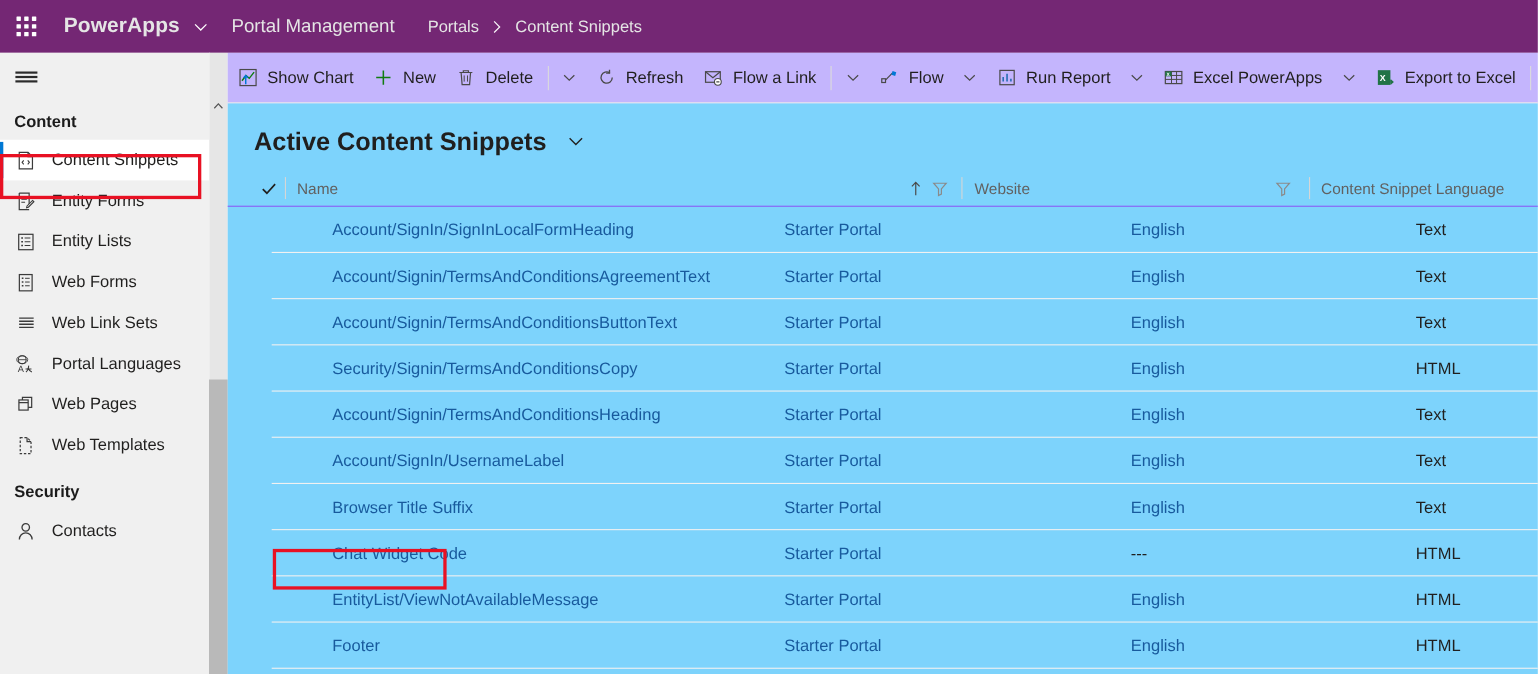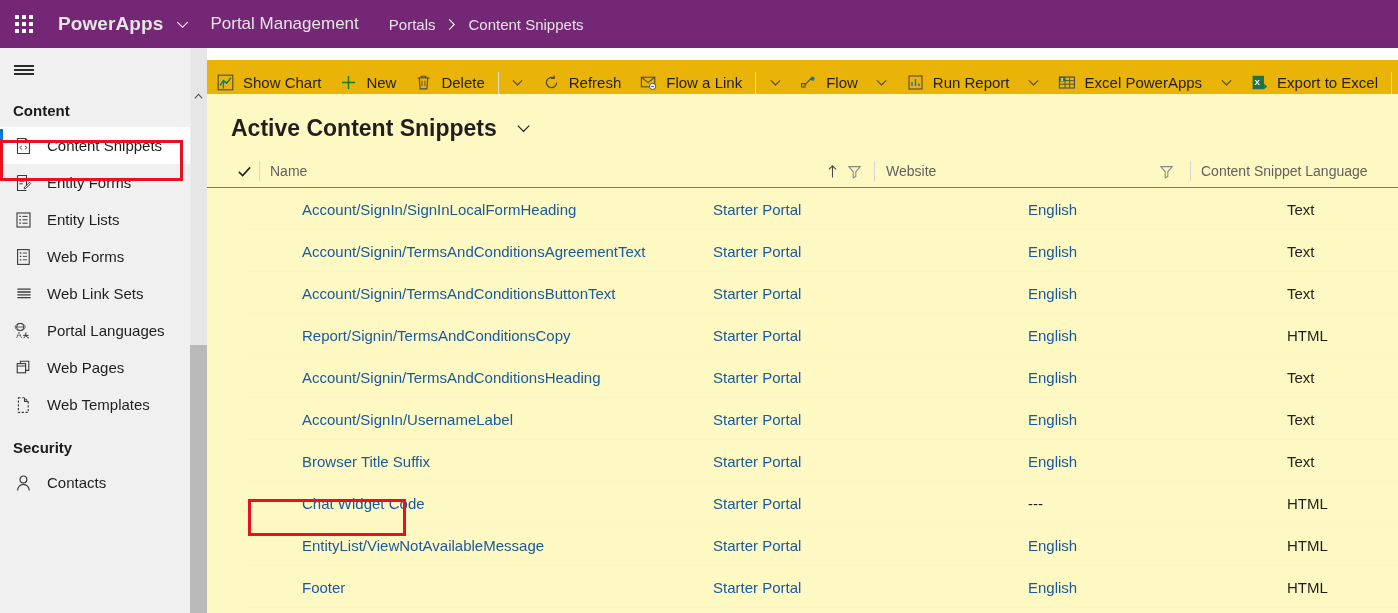--- a/index.html
+++ b/index.html
@@ -120,23 +120,23 @@
   }
   .sb-thumb {
     position: absolute; left: 190px; top: 345px;
     width: 17px; height: 268px;
     background: #b9b9b9;
     cursor: pointer;
   }
 
   
   .cmdbar {
-    position: absolute; top: 60px; left: 207px;
+    position: absolute; top: 48px; left: 207px;
     width: 1191px; height: 46px;
-    background: #eab308;
+    background: #c4b5fd;
     border-bottom: 1px solid #ebebeb;
     display: flex; align-items: center;
     overflow: hidden;
   }
   .cmd {
     display: flex; align-items: center;
     height: 40px; padding: 0 9px;
     font-size: 15px; color: #201f1e;
     cursor: pointer; white-space: nowrap;
   }
@@ -144,21 +144,21 @@
   .cmd-caret {
     display: flex; align-items: center; justify-content: center;
     width: 30px; height: 40px; cursor: pointer;
   }
   .cmd-div { width: 1px; height: 22px; background: #dcdcdc; margin: 0 4px; }
 
   
   .main {
     position: absolute; top: 94px; left: 207px;
     width: 1191px; height: 519px;
-    background: #fef9c3;
+    background: #7dd3fc;
     text-align: right;
   }
   .view-header {
     display: flex; align-items: center;
     padding: 14px 0 0 24px;
     height: 54px;
   }
   .view-title {
     font-size: 23px; font-weight: bold; color: #201f1e;
     white-space: nowrap;
@@ -542,21 +542,21 @@
         <div class="cell c-lang link">English</div>
         <div class="cell c-type plain">Text</div>
       </div>
       <div class="row">
         <div class="cell c-name link">Account/Signin/TermsAndConditionsButtonText</div>
         <div class="cell c-site link">Starter Portal</div>
         <div class="cell c-lang link">English</div>
         <div class="cell c-type plain">Text</div>
       </div>
       <div class="row">
-        <div class="cell c-name link">Report/Signin/TermsAndConditionsCopy</div>
+        <div class="cell c-name link">Security/Signin/TermsAndConditionsCopy</div>
         <div class="cell c-site link">Starter Portal</div>
         <div class="cell c-lang link">English</div>
         <div class="cell c-type plain">HTML</div>
       </div>
       <div class="row">
         <div class="cell c-name link">Account/Signin/TermsAndConditionsHeading</div>
         <div class="cell c-site link">Starter Portal</div>
         <div class="cell c-lang link">English</div>
         <div class="cell c-type plain">Text</div>
       </div>

